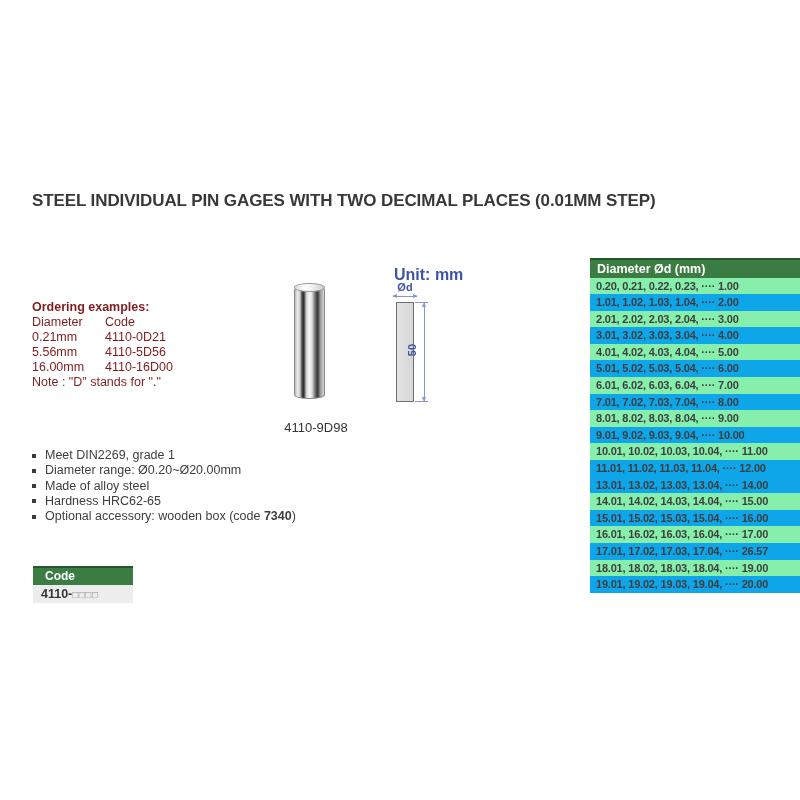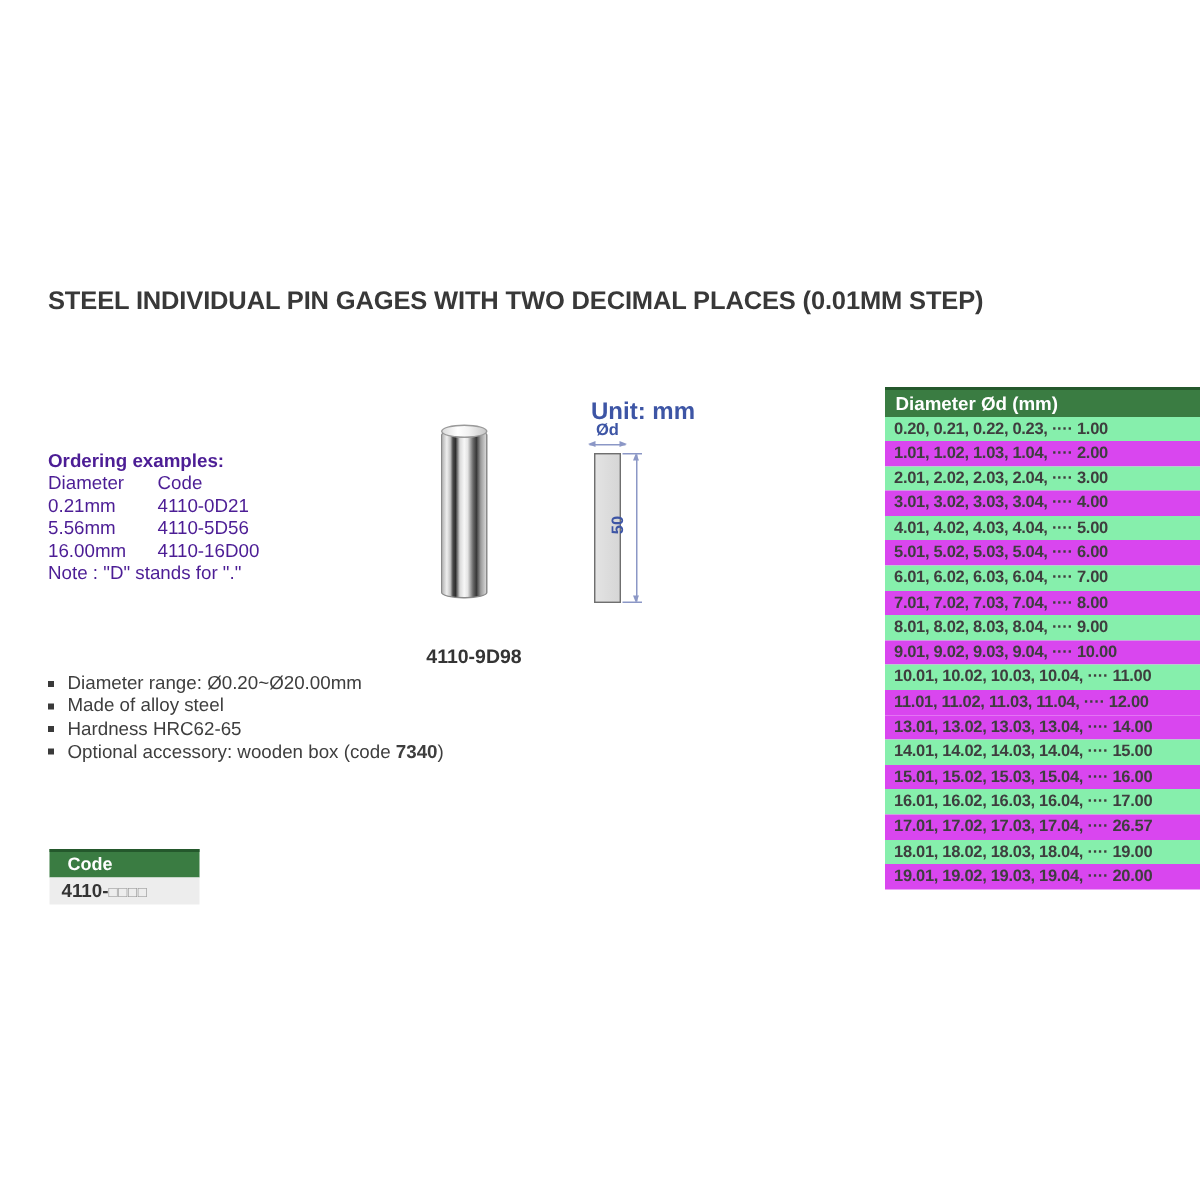--- a/index.html
+++ b/index.html
@@ -6,43 +6,43 @@
   .canvas{
     position:relative;width:800px;height:800px;background:#ffffff;overflow:hidden;
     font-family:"Liberation Sans", sans-serif;color:#3e3e3e;
   }
   
   .page-title{
     position:absolute;left:32px;top:191px;width:700px;
     font-size:17px;font-weight:bold;color:#383838;letter-spacing:-0.1px;
   }
   
-  .ordering{position:absolute;left:32px;top:300px;width:230px;font-size:12.5px;color:#4c1d95;}
+  .ordering{position:absolute;left:32px;top:300px;width:230px;font-size:12.5px;color:#7f1d1d;}
   .ordering .heading{font-weight:bold;line-height:15px;}
   .ordering .grid{display:grid;grid-template-columns:73px auto;line-height:15px;}
   .ordering .note{line-height:15px;}
   
   .pin-wrap{position:absolute;left:294px;top:283px;width:31px;height:116px;}
   .pin-body{
     position:absolute;left:0;top:3px;width:31px;height:113px;
     border-radius:15px/4px;
     background:linear-gradient(90deg,
       #b9b9b9 0%, #efefef 10%, #c2c2c2 18%, #4a4a4a 24%, #2e2e2e 30%,
       #d9d9d9 40%, #f7f7f7 50%, #e4e4e4 58%, #6b6b6b 70%, #383838 78%,
       #9c9c9c 88%, #d6d6d6 100%);
     border:1px solid #8a8a8a;box-sizing:border-box;
   }
   .pin-cap{
     position:absolute;left:0;top:0;width:31px;height:9px;border-radius:50%;
     background:linear-gradient(90deg,#dcdcdc 0%, #ffffff 35%, #f2f2f2 60%, #c9c9c9 100%);
     border:1px solid #9a9a9a;box-sizing:border-box;
   }
   .pin-label{
-    position:absolute;left:272px;top:430px;width:88px;text-align:center;
-    font-size:13px;font-weight:bold;color:#343434;
+    position:absolute;left:272px;top:420px;width:88px;text-align:center;
+    font-size:13px;font-weight:normal;color:#343434;
   }
   
   .drawing{position:absolute;left:380px;top:260px;width:70px;height:160px;}
   .unit-label{position:absolute;left:14px;top:6px;font-size:16px;font-weight:bold;color:#3d55a5;white-space:nowrap;}
   .dia-label{position:absolute;left:16px;top:21px;width:18px;text-align:center;font-size:11px;font-weight:bold;color:#3d55a5;}
   .dim-h{position:absolute;left:13px;top:36px;width:24px;height:1px;background:#8b97c6;}
   .dim-h .ah-l{position:absolute;left:-1px;top:-2px;width:0;height:0;border-top:2.5px solid transparent;border-bottom:2.5px solid transparent;border-right:5px solid #8b97c6;}
   .dim-h .ah-r{position:absolute;right:-1px;top:-2px;width:0;height:0;border-top:2.5px solid transparent;border-bottom:2.5px solid transparent;border-left:5px solid #8b97c6;}
   .gage-rect{
     position:absolute;left:16px;top:42px;width:18px;height:100px;box-sizing:border-box;
@@ -76,21 +76,21 @@
   .dtable{position:absolute;left:558px;top:258px;width:211px;margin-left:32px;}
   .dtable .th{
     background:#3a7c42;border-top:2.5px solid #24582c;color:#ffffff;
     font-size:12.5px;font-weight:bold;padding:1.5px 0 2px 7px;
   }
   .dtable .trow{
     height:16.6px;line-height:16.6px;font-size:11px;font-weight:bold;color:#3e3e3e;
     padding-left:6px;white-space:nowrap;overflow:hidden;letter-spacing:-0.2px;
   }
   .dtable .trow.odd{background:#86efac;}
-  .dtable .trow.even{background:#d946ef;}
+  .dtable .trow.even{background:#0ea5e9;}
 </style>
 </head>
 <body>
 
 <div class="canvas">
 
   <div class="page-title">STEEL INDIVIDUAL PIN GAGES WITH TWO DECIMAL PLACES (0.01MM STEP)</div>
 
   <div class="ordering">
     <div class="heading">Ordering examples:</div>
@@ -126,20 +126,21 @@
     <div class="ext-top"></div>
     <div class="ext-bot"></div>
     <div class="dim-v">
       <span class="av-t"></span>
       <span class="av-b"></span>
     </div>
     <div class="len-label">50</div>
   </div>
 
   <div class="features">
+      <div class="item"><span class="bullet"></span><span>Meet DIN2269, grade 1</span></div>
       <div class="item"><span class="bullet"></span><span>Diameter range: Ø0.20~Ø20.00mm</span></div>
       <div class="item"><span class="bullet"></span><span>Made of alloy steel</span></div>
       <div class="item"><span class="bullet"></span><span>Hardness HRC62-65</span></div>
       <div class="item"><span class="bullet"></span><span>Optional accessory: wooden box (code </span><b>7340</b><span>)</span></div>
     </div>
 
   <div class="code-box">
     <div class="cb-header">Code</div>
     <div class="cb-value">
       <span>4110-</span><span class="cb-boxes">□□□□</span>

